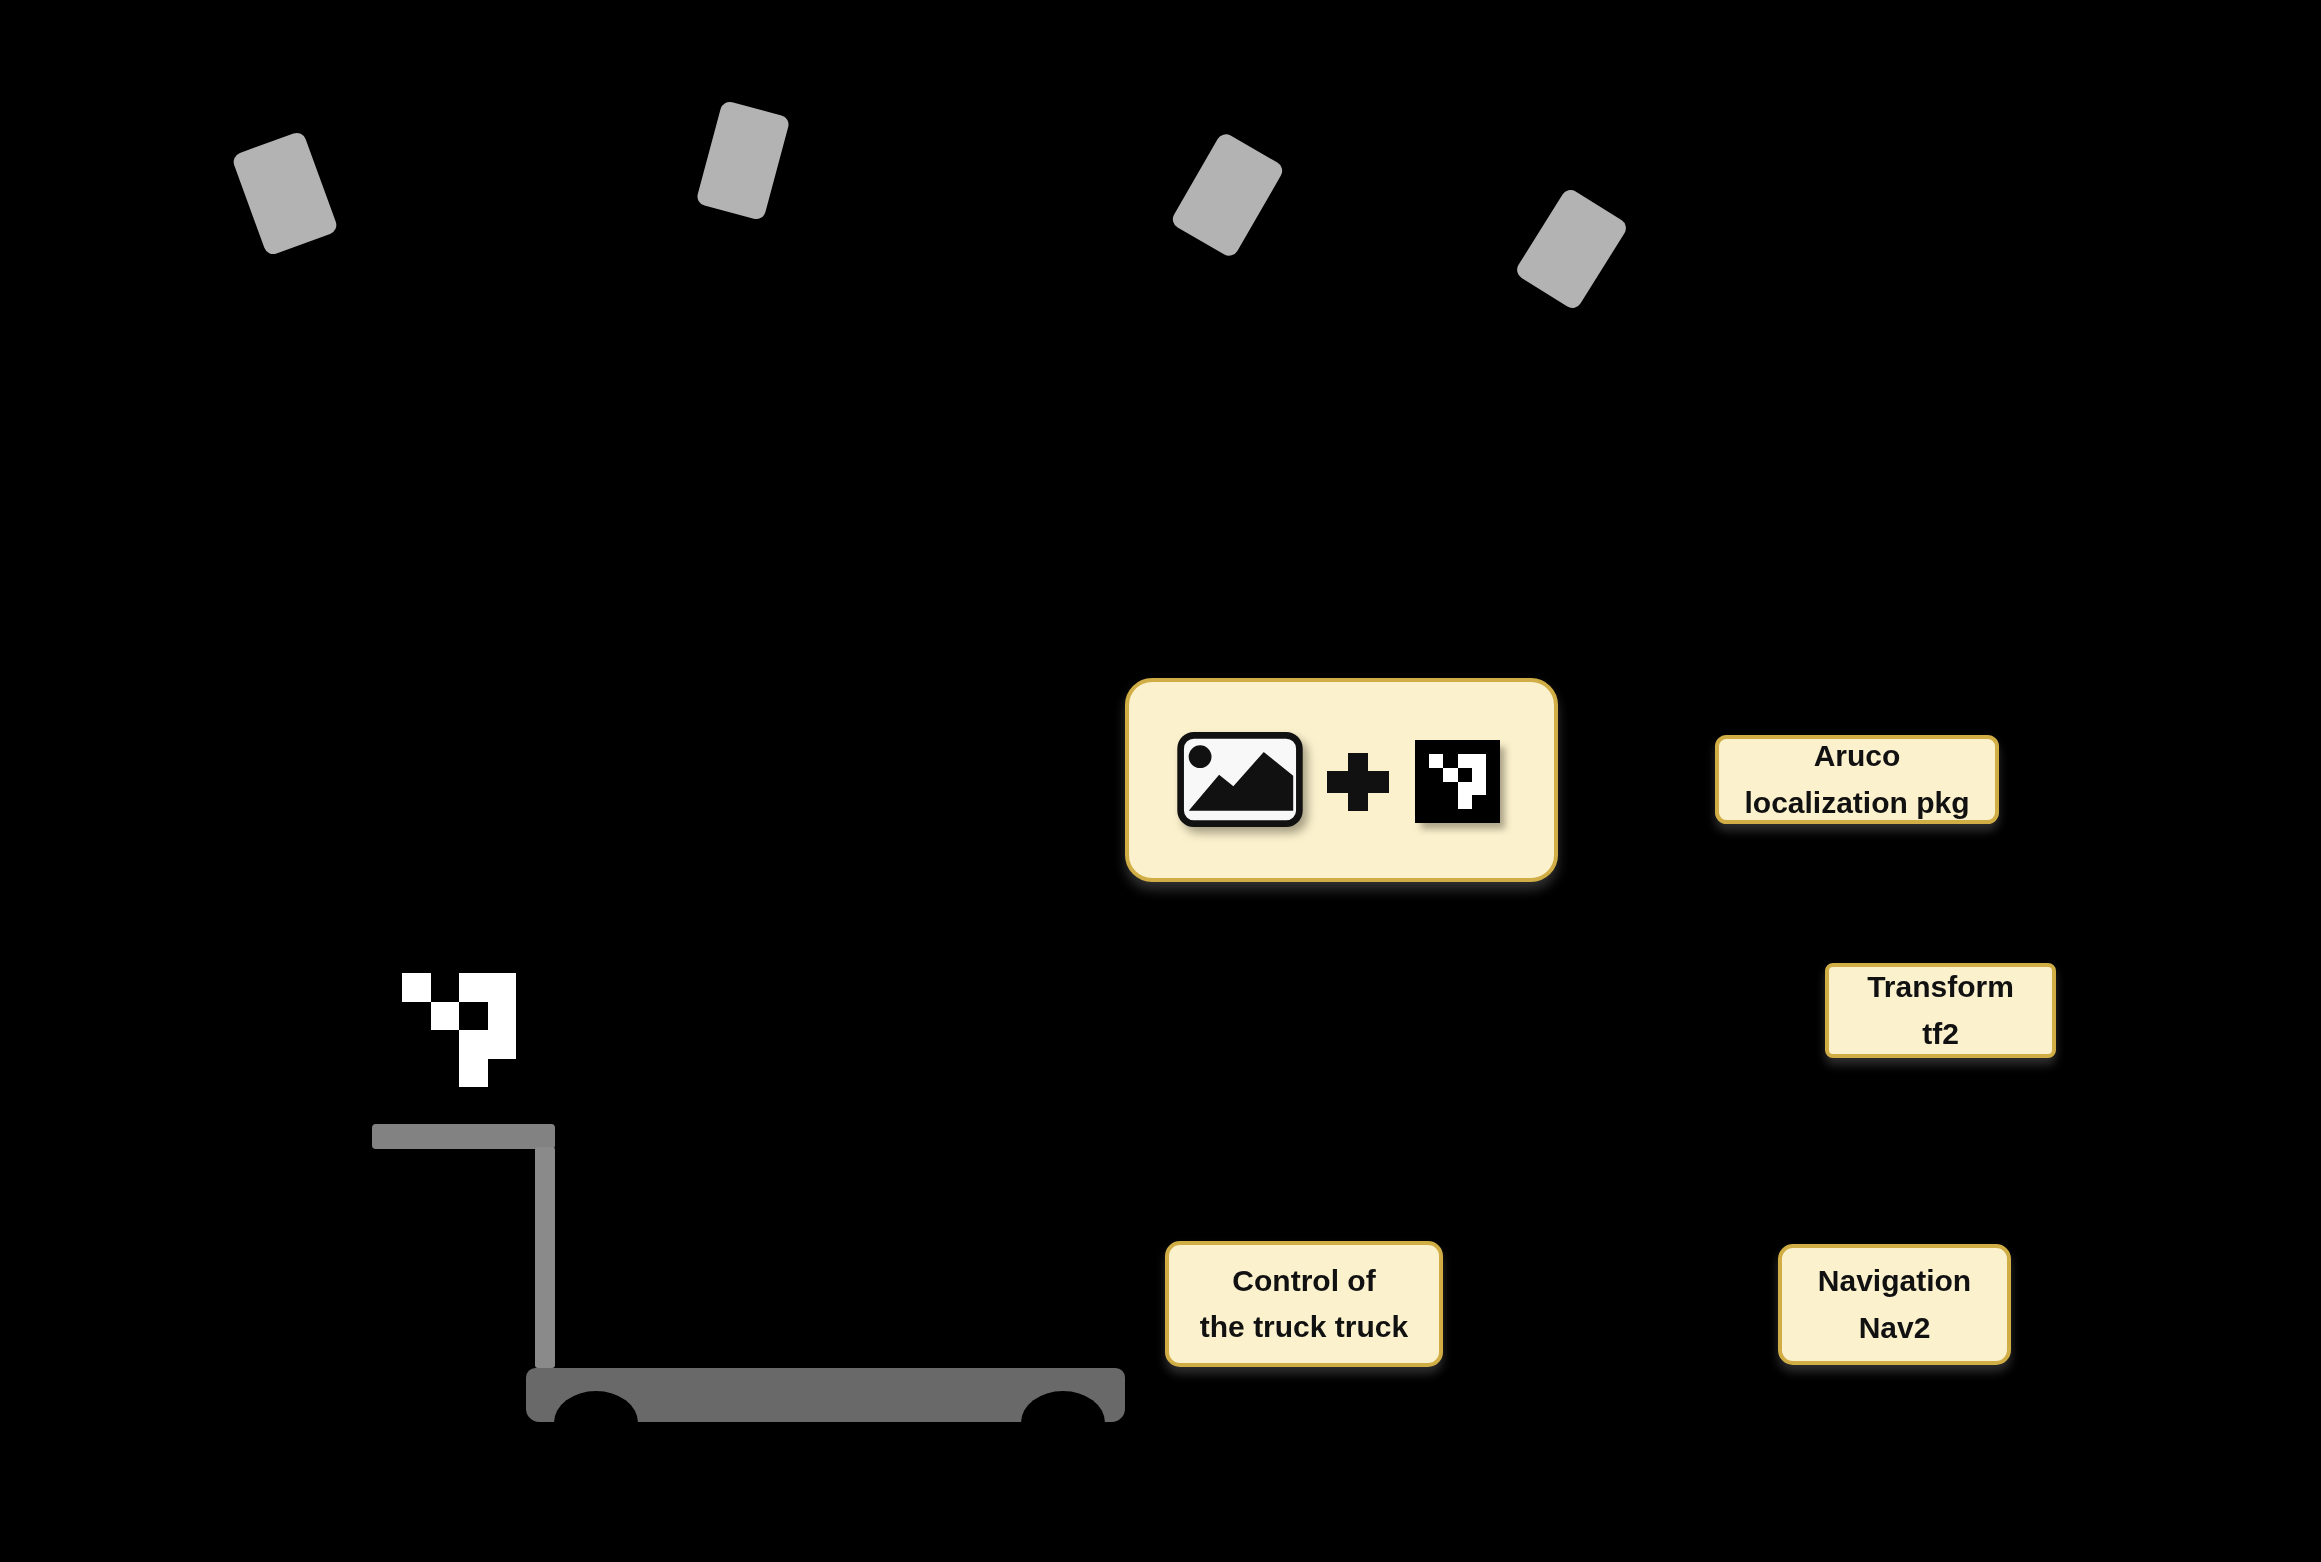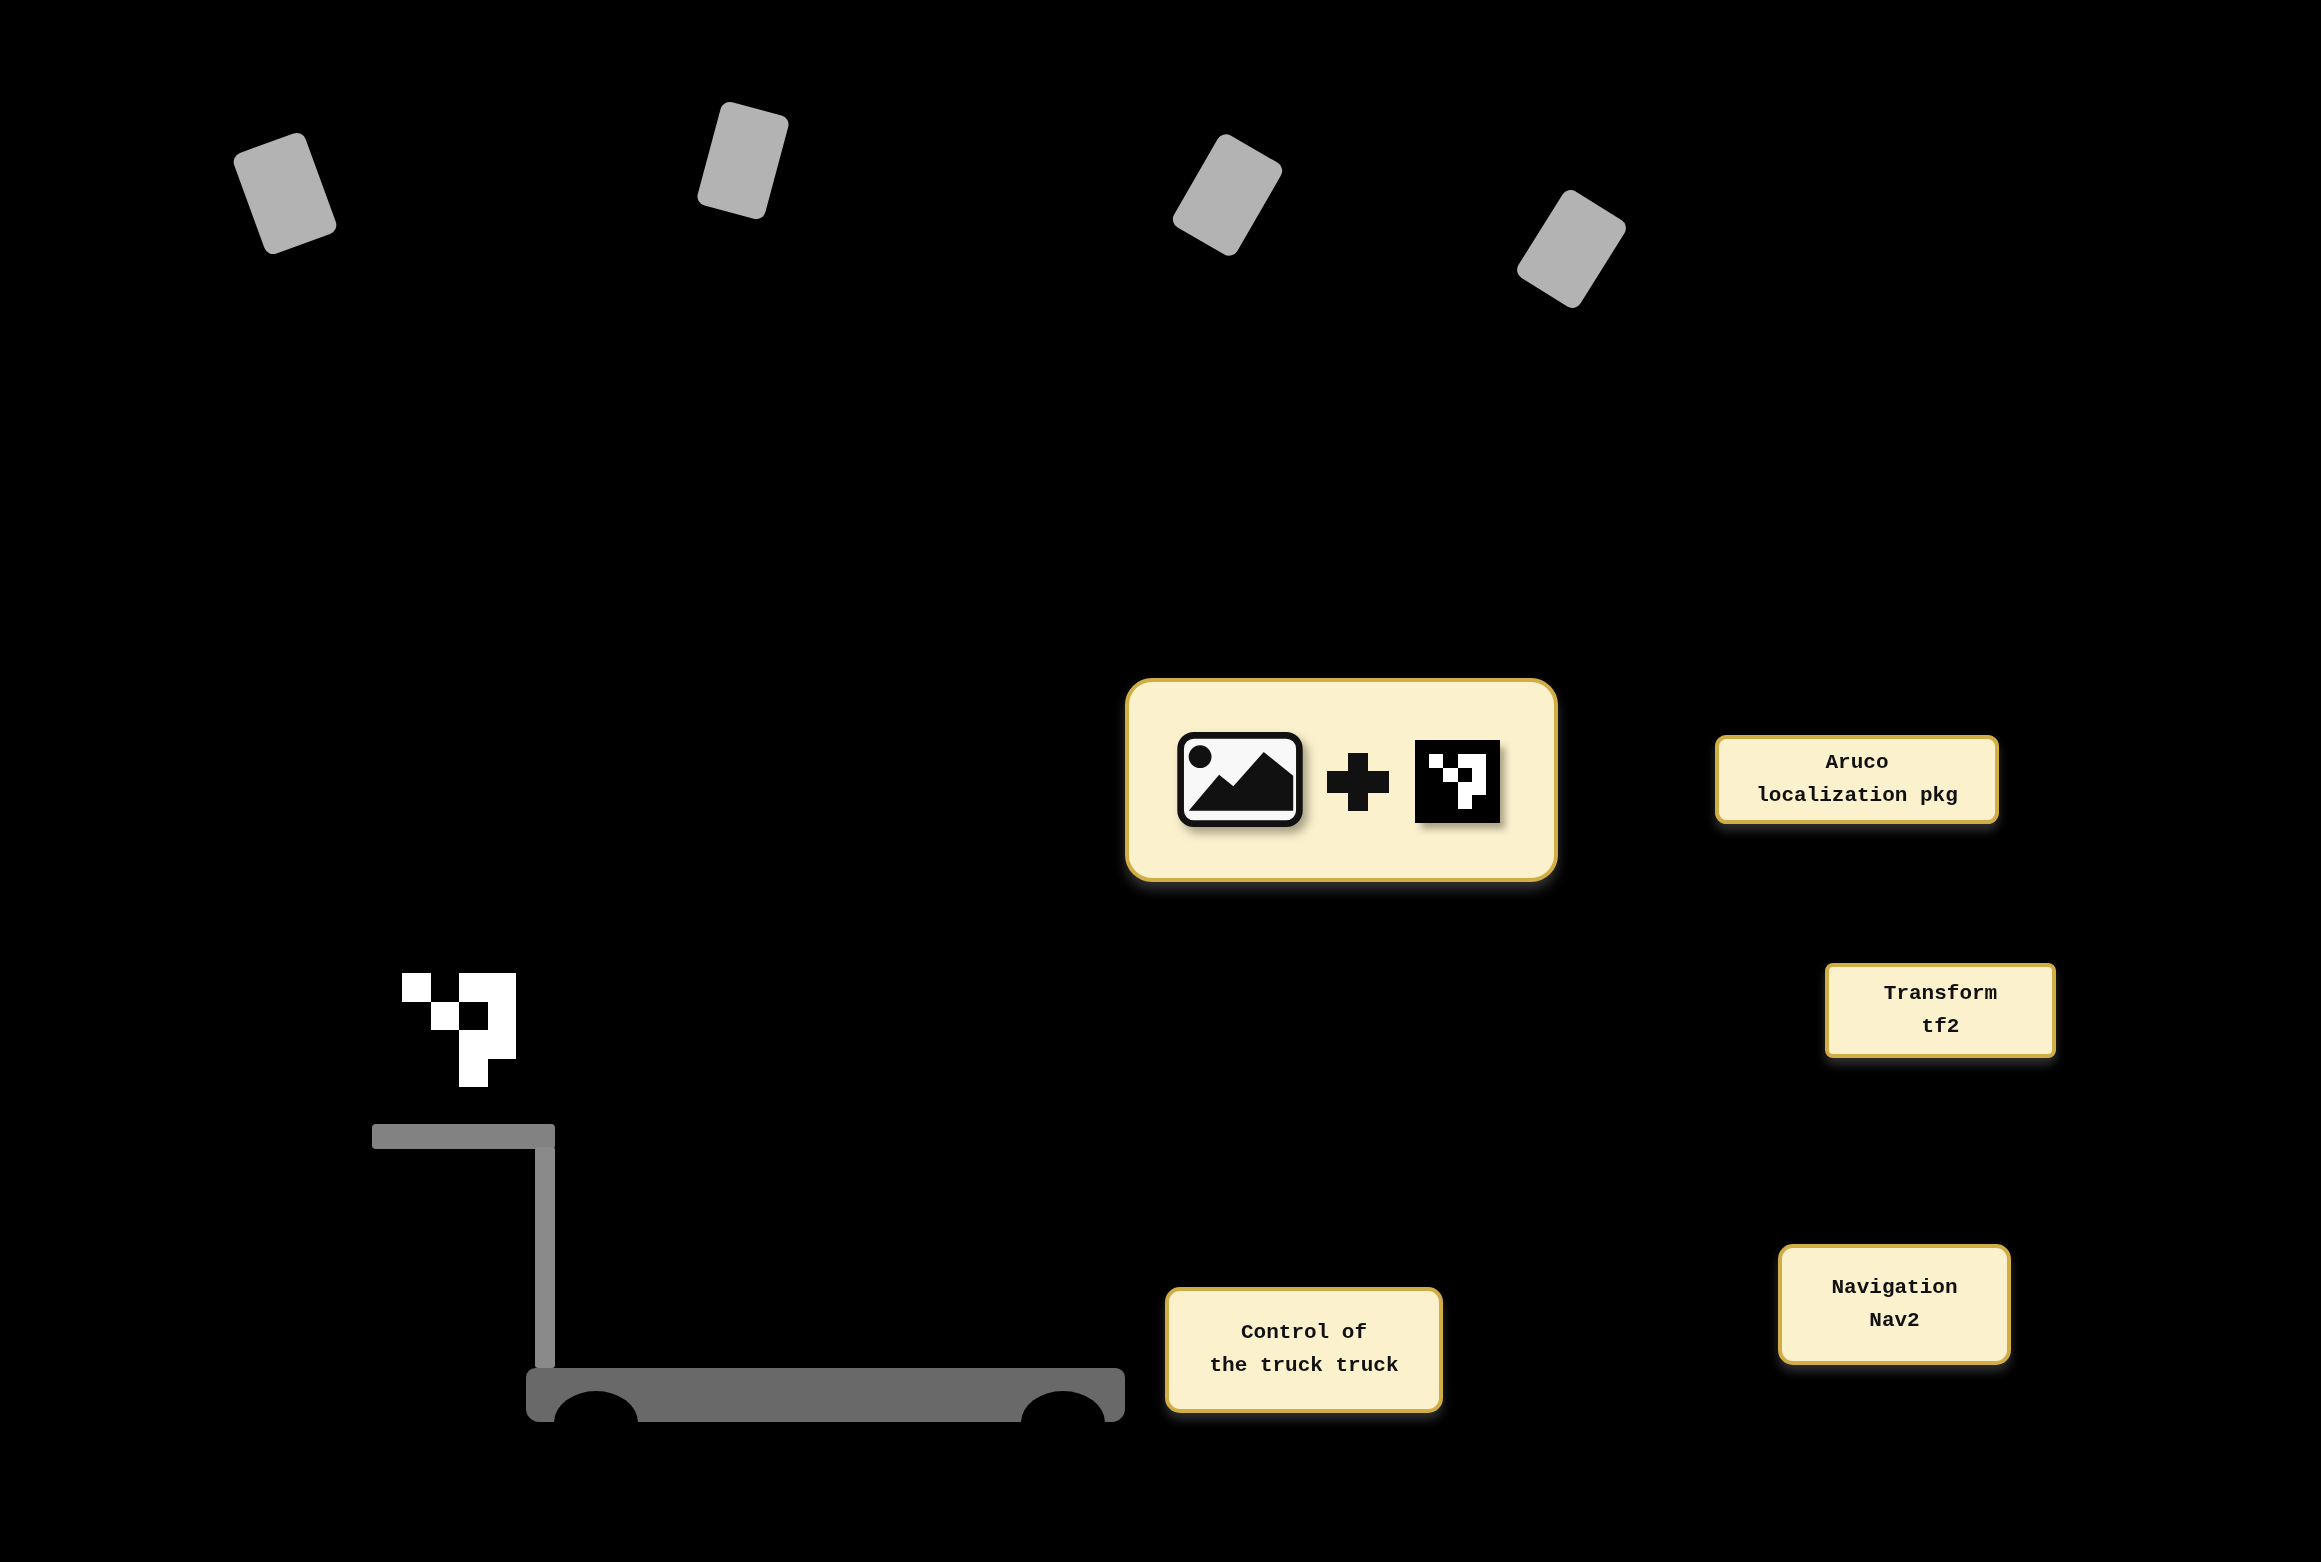--- a/index.html
+++ b/index.html
@@ -23,24 +23,23 @@
   
   .truck-part{position:absolute;}
   
   .nbox{
     position:absolute;
     background:#FBF1CD;
     border:4.8px solid #D1AE45;
     border-radius:13.3px;
     box-sizing:border-box;
     display:flex;flex-direction:column;align-items:center;justify-content:center;
-    font-weight:700;font-size:21px;line-height:1.55;color:#111111;
+    font-weight:700;font-size:30px;line-height:1.55;color:#111111;
     text-align:center;
     box-shadow:0 6.7px 9.5px rgba(160,160,160,0.28);
-    font-family:Liberation Mono, monospace;
   }
   
   .fusion{
     position:absolute;
     background:#FBF1CD;
     border:4.8px solid #D1AE45;
     border-radius:27px;
     box-sizing:border-box;
     box-shadow:0 7.6px 11.4px rgba(160,160,160,0.30);
   }
@@ -132,17 +131,17 @@
 <div class="nbox" style="left:1825px;top:963px;width:231px;height:95px;border-radius:8px;text-align:right;">
   <span>Transform</span>
   <span>tf2</span>
 </div>
 
 <div class="nbox" style="left:1778px;top:1244px;width:233px;height:121px;border-radius:15px;">
   <span>Navigation</span>
   <span>Nav2</span>
 </div>
 
-<div class="nbox" style="left:1165px;top:1241px;width:278px;height:126px;border-radius:15px;margin-top:46px;">
+<div class="nbox" style="left:1165px;top:1241px;width:278px;height:126px;border-radius:15px;">
   <span>Control of</span>
   <span>the truck truck</span>
 </div>
 
 
 </body></html>

